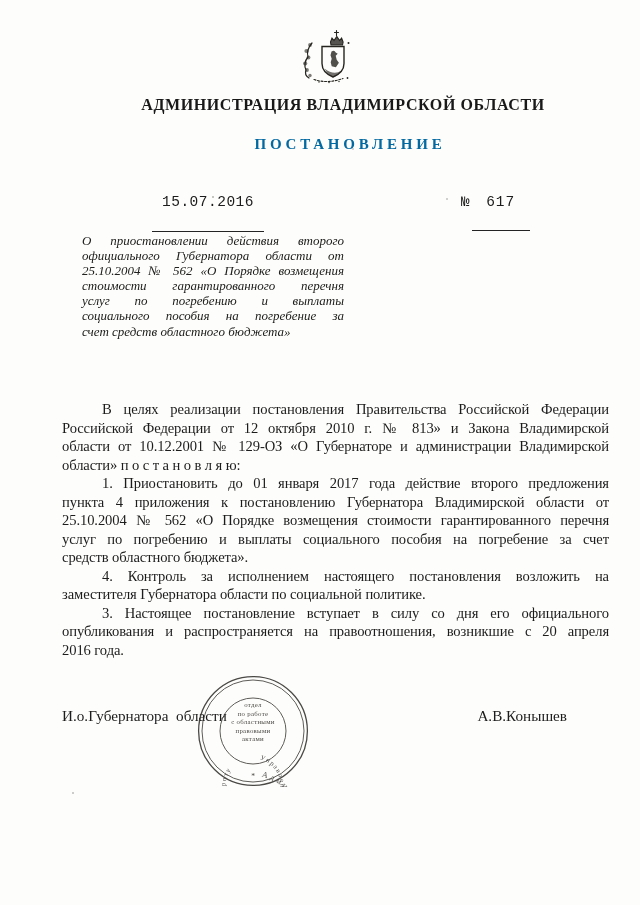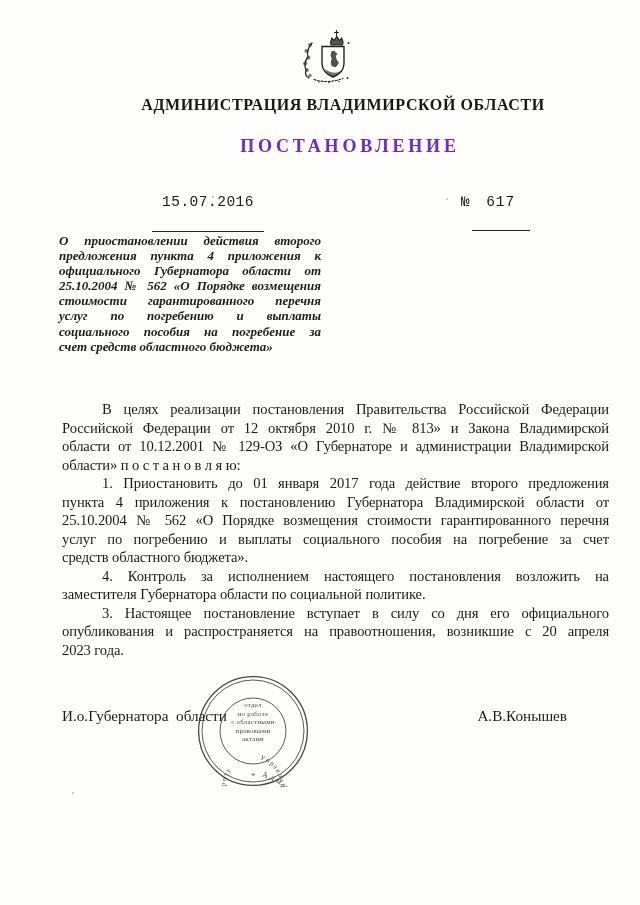--- a/index.html
+++ b/index.html
@@ -15,46 +15,45 @@
   }
   
   .emblem{position:absolute;left:299px;top:28px;width:56px;height:56px;}
   .org-name{
     position:absolute;top:96px;left:50px;width:586px;
     text-align:center;font-weight:bold;font-size:16px;letter-spacing:0.6px;
     color:#181818;
   }
   .doc-type{
     position:absolute;top:136px;left:90px;width:520px;
-    text-align:center;font-weight:bold;font-size:18px;letter-spacing:3.8px;
-    color:#6d28d9;
+    text-align:center;font-weight:bold;font-size:15px;letter-spacing:3.8px;
+    color:#0369a1;
   }
   
   .date-field{
     position:absolute;left:152px;top:194px;width:112px;
     text-align:center;
     font-family:"Liberation Mono", monospace;font-size:14.5px;letter-spacing:0.5px;
     border-bottom:1.5px solid #242424;padding-bottom:21px;
   }
   .number-field{
     position:absolute;left:461px;top:194px;
     font-family:"Liberation Mono", monospace;font-size:14.5px;
     white-space:nowrap;
   }
   .number-value{
     display:inline-block;width:58px;text-align:center;
     border-bottom:1.5px solid #242424;padding-bottom:20px;margin-left:2px;
     letter-spacing:1px;
   }
   
   .subject{
-    position:absolute;left:59px;top:233px;width:262px;
+    position:absolute;left:82px;top:233px;width:262px;
     font-style:italic;font-size:13px;line-height:15.1px;
     color:#20201e;
-    font-weight:bold;
   }
   
   .body-text{
     position:absolute;left:62px;top:400px;width:547px;
     font-size:14.6px;line-height:18.5px;letter-spacing:-0.1px;
   }
   .jline{text-align:justify;text-align-last:justify;}
   .jlast{text-align-last:left;}
   .ind{text-indent:40px;}
   
@@ -113,21 +112,20 @@
   </svg>
 
   <div class="org-name">АДМИНИСТРАЦИЯ ВЛАДИМИРСКОЙ ОБЛАСТИ</div>
   <div class="doc-type">ПОСТАНОВЛЕНИЕ</div>
 
   <div class="date-field">15.07.2016</div>
   <div class="number-field"><span>№</span><span class="number-value">617</span></div>
 
   <div class="subject">
       <div class="jline">О приостановлении действия второго</div>
-      <div class="jline">предложения пункта 4 приложения к</div>
       <div class="jline">официального Губернатора области от</div>
       <div class="jline">25.10.2004 № 562 «О Порядке возмещения</div>
       <div class="jline">стоимости гарантированного перечня</div>
       <div class="jline">услуг по погребению и выплаты</div>
       <div class="jline">социального пособия на погребение за</div>
       <div class="jline jlast">счет средств областного бюджета»</div>
     </div>
 
   <div class="body-text">
       <div class="para">
@@ -143,21 +141,21 @@
         <div class="jline">услуг по погребению и выплаты социального пособия на погребение за счет</div>
         <div class="jline jlast">средств областного бюджета».</div>
       </div>
       <div class="para">
         <div class="jline ind">4. Контроль за исполнением настоящего постановления возложить на</div>
         <div class="jline jlast">заместителя Губернатора области по социальной политике.</div>
       </div>
       <div class="para">
         <div class="jline ind">3. Настоящее постановление вступает в силу со дня его официального</div>
         <div class="jline">опубликования и распространяется  на правоотношения, возникшие с 20 апреля</div>
-        <div class="jline jlast">2023 года.</div>
+        <div class="jline jlast">2016 года.</div>
       </div>
     </div>
 
   <div class="sig-row">
     <span class="sig-left">И.о.Губернатора  области</span>
     <span class="sig-right">А.В.Конышев</span>
   </div>
 
   <svg class="stamp" viewBox="0 0 112 112" aria-hidden="true">
     <defs>

